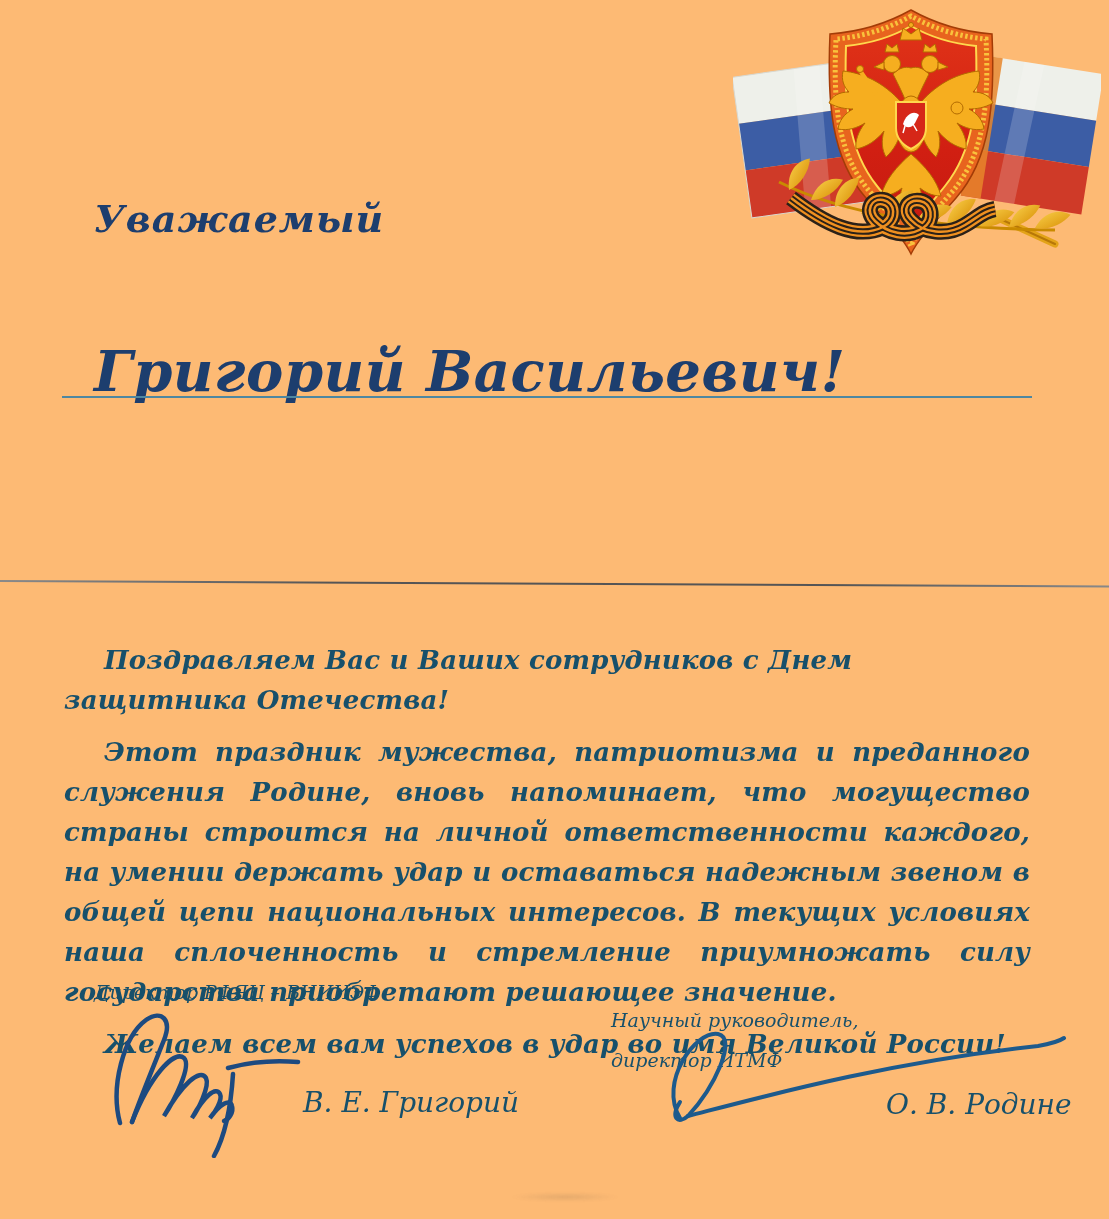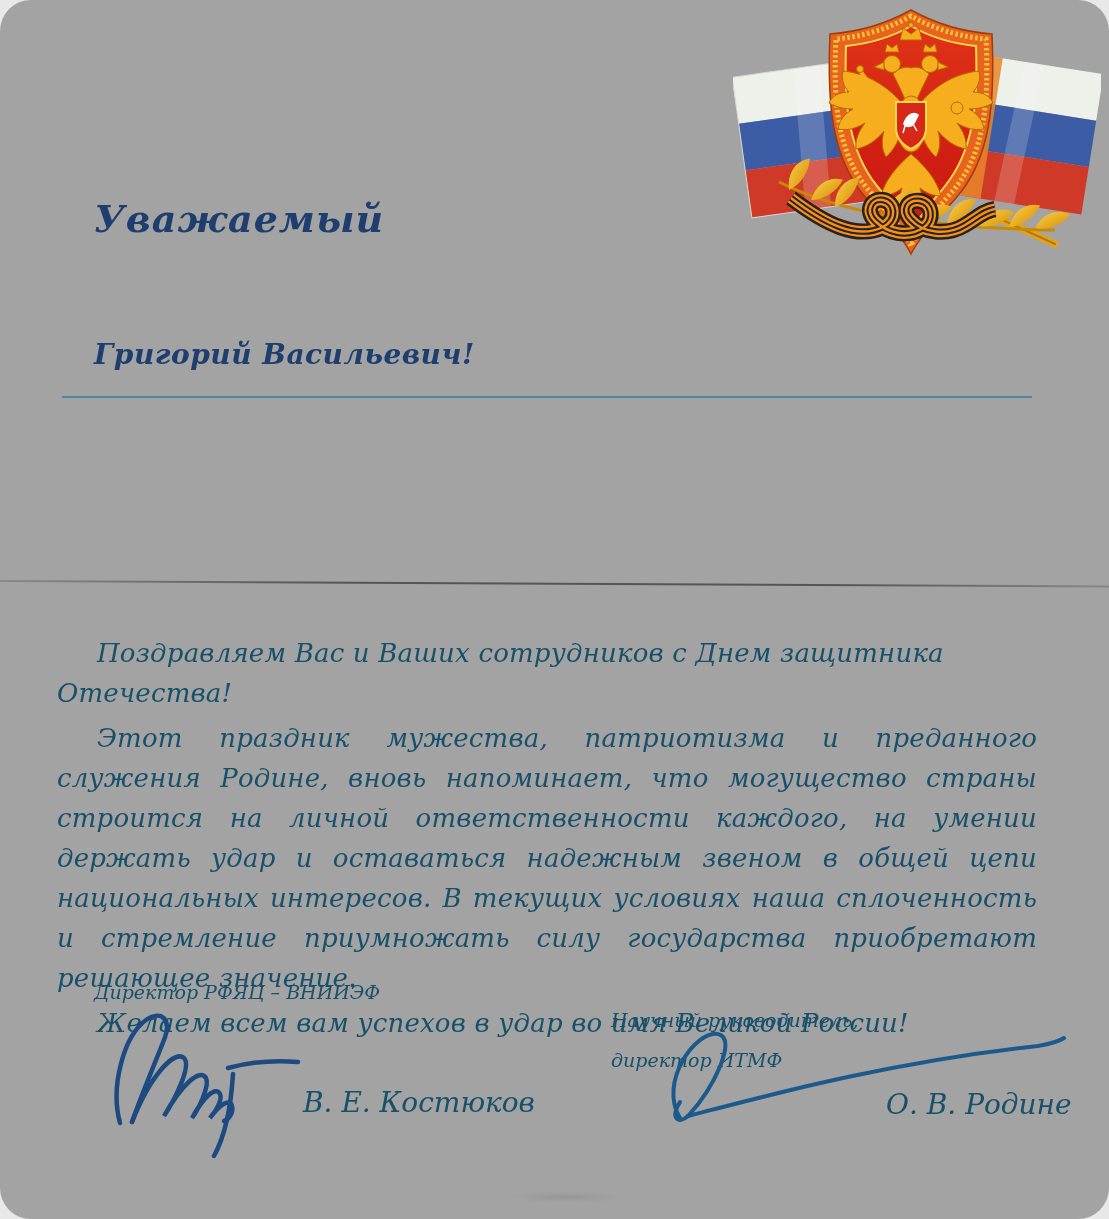--- a/index.html
+++ b/index.html
@@ -1,54 +1,53 @@
 <!DOCTYPE html>
 <html lang="ru"><head>
 <meta charset="utf-8">
 <style>
   html,body{margin:0;padding:0;background:#e8e8e8;}
   .page{
     position:relative;
     width:1109px;height:1219px;
     margin:0 auto;
-    background:#a3a3a3;
+    background:#fdba74;
     overflow:hidden;
     font-family:"DejaVu Serif","Liberation Serif",serif;
-    border-radius:31px;
   }
   
   .emblem{position:absolute;left:733px;top:6px;width:368px;height:256px;}
   
   .salutation{
     position:absolute;left:94px;top:196px;
     font-size:38px;font-weight:bold;font-style:italic;
     color:#1d3e6e;letter-spacing:1px;
   }
   .recipient{
     position:absolute;left:94px;top:338px;
-    font-size:28px;font-weight:bold;font-style:italic;
+    font-size:56px;font-weight:bold;font-style:italic;
     color:#1d3e6e;letter-spacing:0.5px;
   }
   .name-rule{
     position:absolute;left:62px;top:396px;width:970px;height:2px;
     background:#4e87a0;
   }
   
   .fold-line{
     position:absolute;left:-4px;top:580px;width:1120px;height:2px;
     background:linear-gradient(90deg,#8a8a8a, #555 30%, #555 75%, #8a8a8a);
     transform:rotate(0.28deg);transform-origin:left center;
   }
   
   .letter-body{
     position:absolute;left:52px;top:628px;width:990px;
     font-size:26px;font-style:italic;color:#17506b;
     line-height:40px;letter-spacing:0.2px;
   }
-  .letter-body p{margin:5px;text-indent:40px;}
+  .letter-body p{margin:12px;text-indent:40px;font-weight:bold;}
   .letter-body p.justify{text-align:justify;}
   
   .sig-title{
     position:absolute;font-size:19px;font-style:italic;color:#17506b;
     line-height:40px;white-space:pre-line;
   }
   .sig-title.left{left:94px;top:972px;}
   .sig-title.right{left:575px;top:1000px;margin-left:36px;}
   .sig-name{
     position:absolute;font-size:28px;font-style:italic;color:#17506b;
@@ -193,21 +192,21 @@
 
   <div class="sig-title left">Директор РФЯЦ – ВНИИЭФ</div>
   <svg class="sig-svg left" viewBox="0 0 215 150">
     <g fill="none" stroke="#1d4a80" stroke-width="4.5" stroke-linecap="round">
       <path d="M20,115 C10,78 24,28 46,12 C62,1 72,12 64,32 C54,57 40,91 32,114"></path>
       <path d="M32,114 C50,68 74,42 84,50 C92,58 74,93 64,108 C82,76 100,60 106,70 C110,78 98,102 92,110 C104,88 116,78 120,86 C123,92 114,106 110,110 C120,96 130,90 132,98 C134,105 128,112 124,113"></path>
       <path d="M128,60 C150,54 176,52 198,54"></path>
       <path d="M133,66 C131,98 125,128 114,148"></path>
     </g>
   </svg>
-  <div class="sig-name left">В. Е. Костюков</div>
+  <div class="sig-name left">В. Е. Григорий</div>
 
   <div class="sig-title right">Научный руководитель,
 директор ИТМФ</div>
   <svg class="sig-svg right" viewBox="0 0 455 105">
     <g fill="none" stroke="#1d5a8c" stroke-width="4" stroke-linecap="round">
       <path d="M62,98 C40,62 78,10 100,14 C120,18 96,68 70,96 C60,105 52,98 62,82"></path>
       <path d="M70,96 C140,78 270,42 420,26 C432,24 440,22 446,18"></path>
     </g>
   </svg>
   <div class="sig-name right">О. В. Родине</div>

